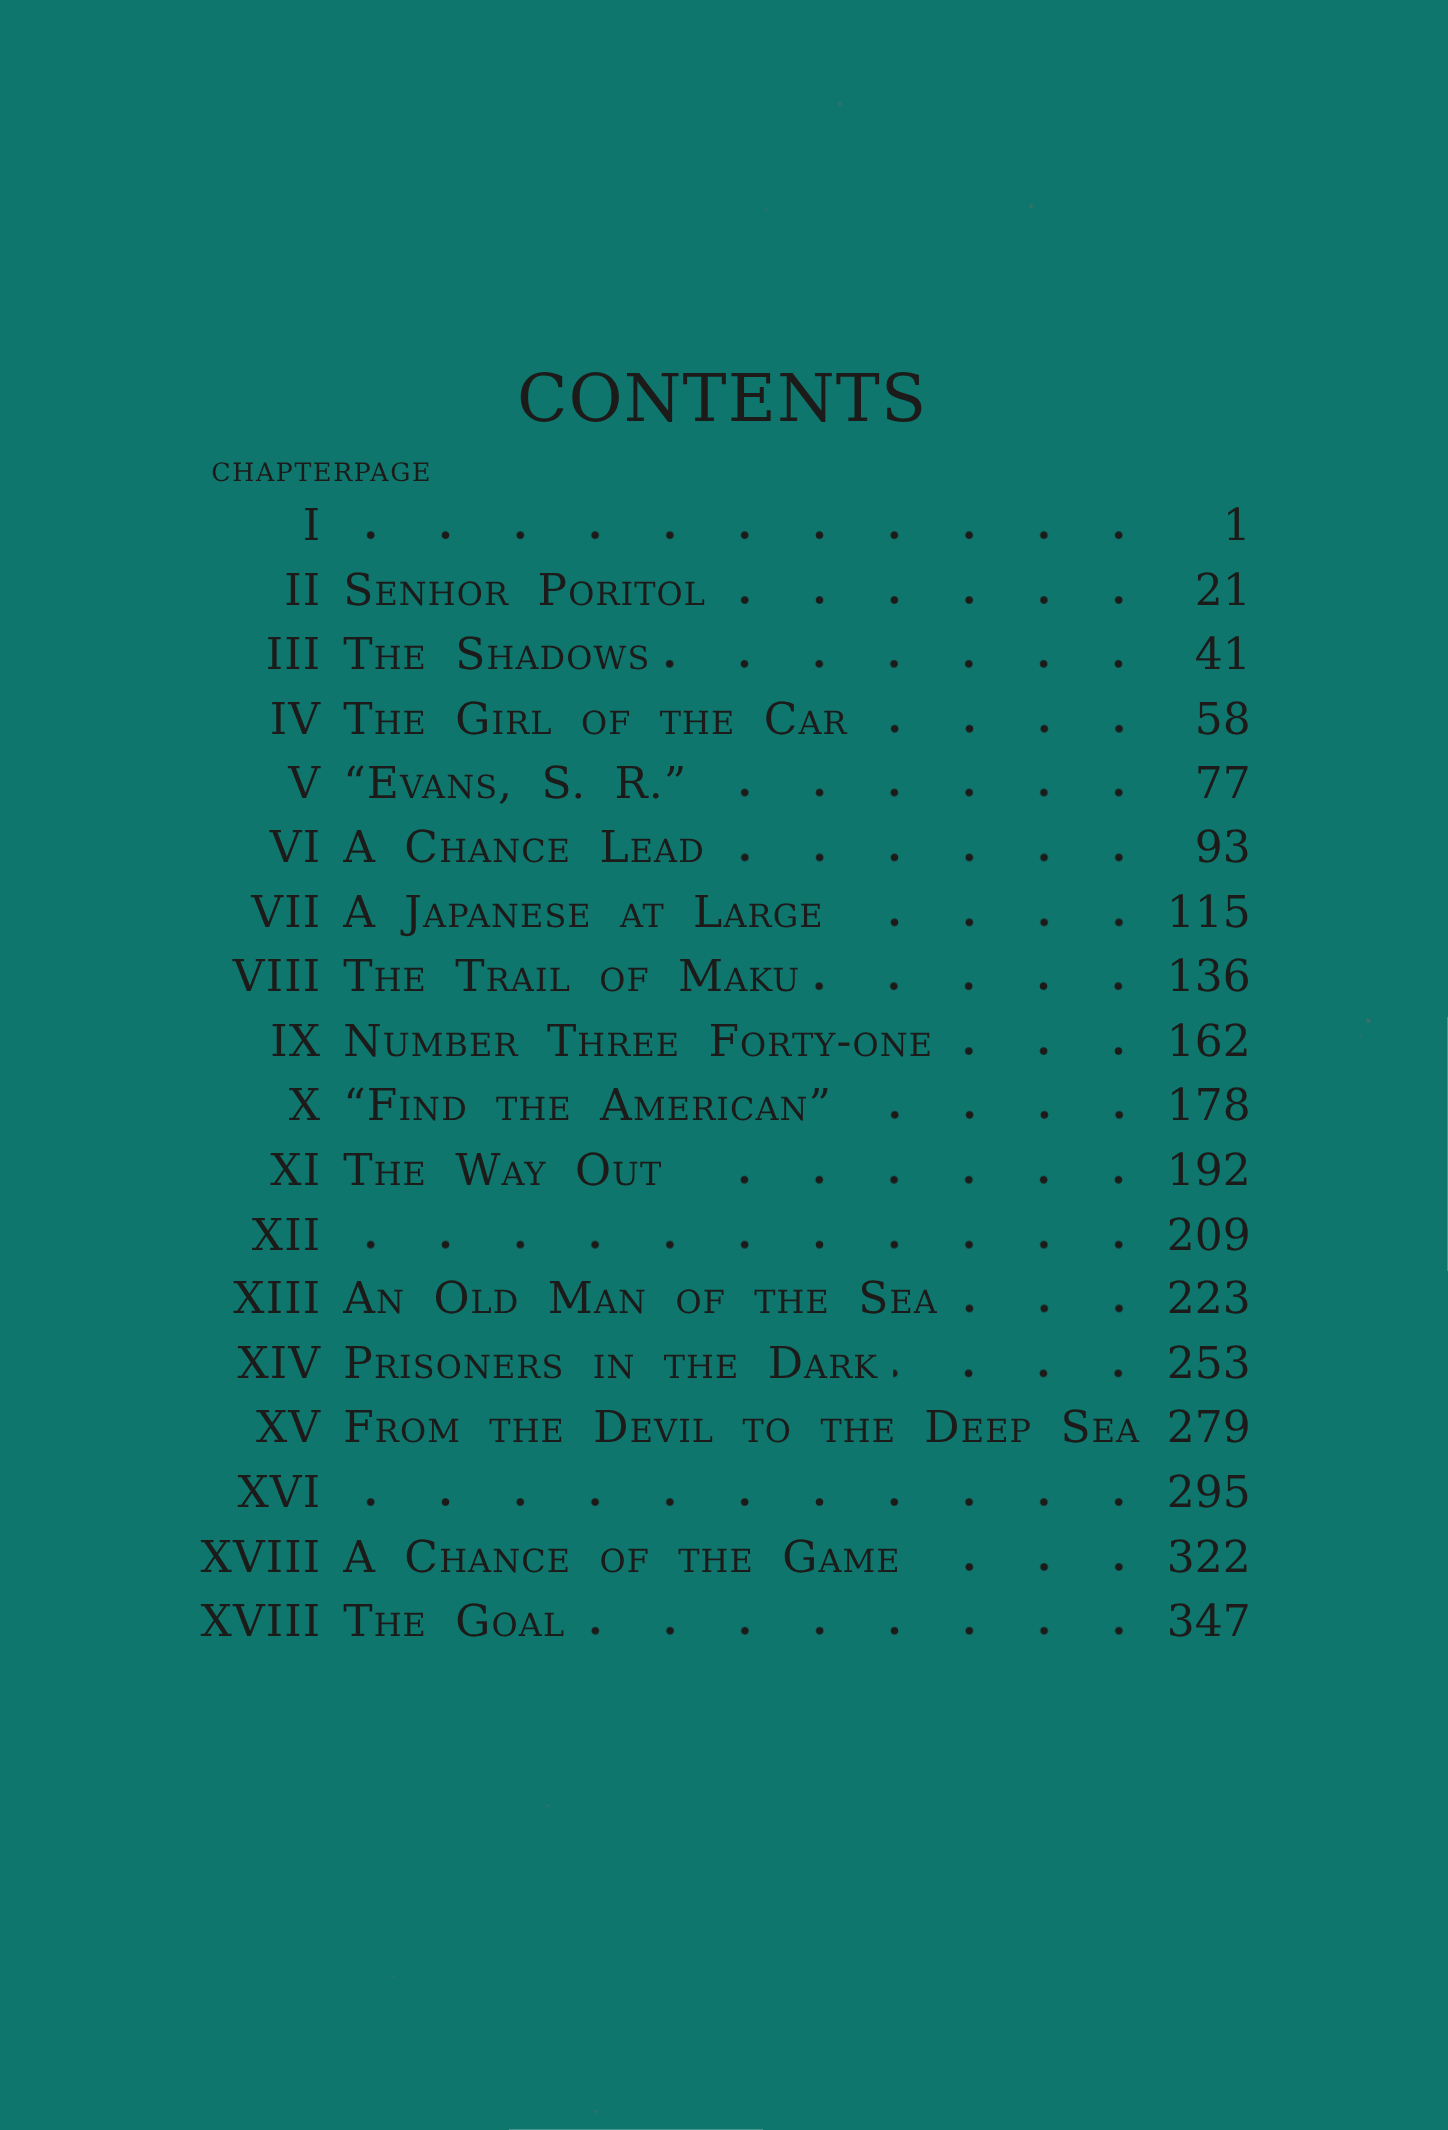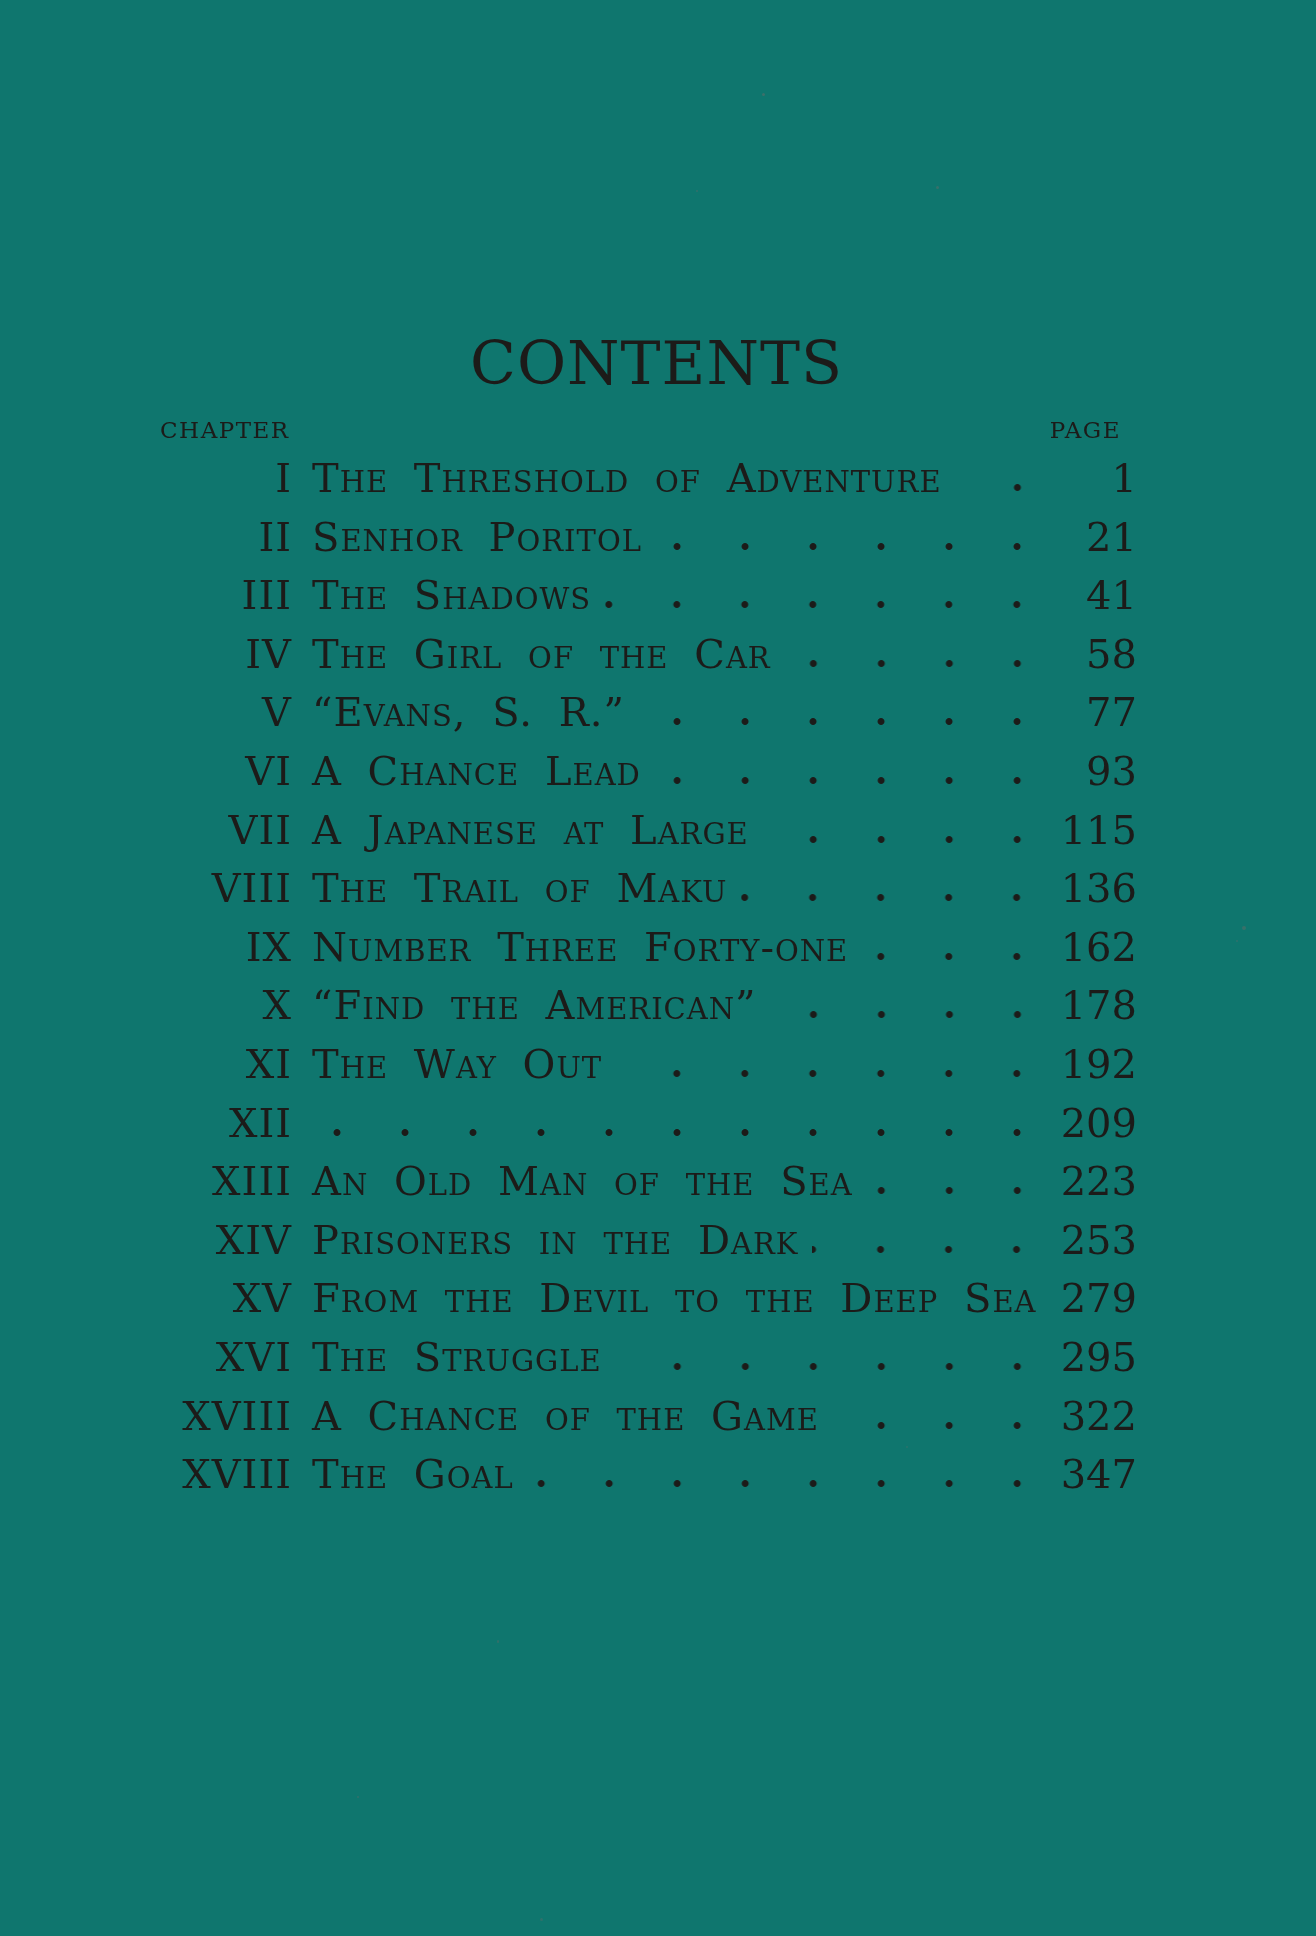--- a/index.html
+++ b/index.html
@@ -11,22 +11,22 @@
   .sheet{
     position:relative;width:1316px;height:1936px;overflow:hidden;
     background:#0f766e;color:#1c1b19;
   }
   .page-title{
     position:absolute;top:333px;left:176px;width:961px;margin:0;
     text-align:center;font-size:60px;font-weight:normal;
     letter-spacing:1px;line-height:1;
   }
   .cols-header{
-    position:absolute;top:417px;left:160px;width:961px;
-    display:flex;justify-content:space-between;
+    position:absolute;top:417px;left:192px;width:961px;
+    display:flex;
     font-size:23px;letter-spacing:1.5px;
   }
   .toc{
     position:absolute;top:455px;left:176px;width:961px;
   }
   .row{
     display:flex;align-items:baseline;height:58.6px;white-space:nowrap;
   }
   .num{
     flex:none;width:116px;text-align:right;
@@ -59,21 +59,20 @@
   <h1 class="page-title">CONTENTS</h1>
 
   <div class="cols-header">
     <span>CHAPTER</span>
     <span>PAGE</span>
   </div>
 
   <div class="toc">
     <div class="row">
       <span class="num">I</span>
-      <span class="ttl sc"><span class="bx">T</span><span class="sx">HE</span><span class="bx"> T</span><span class="sx">HRESHOLD</span><span class="bx"> </span><span class="sx">OF</span><span class="bx"> A</span><span class="sx">DVENTURE</span></span>
       <span class="leader"></span>
       <span class="pg">1</span>
     </div>
 
     <div class="row">
       <span class="num">II</span>
       <span class="ttl sc"><span class="bx">S</span><span class="sx">ENHOR</span><span class="bx"> P</span><span class="sx">ORITOL</span></span>
       <span class="leader"></span>
       <span class="pg">21</span>
     </div>
@@ -163,21 +162,20 @@
 
     <div class="row">
       <span class="num">XV</span>
       <span class="ttl sc"><span class="bx">F</span><span class="sx">ROM</span><span class="bx"> </span><span class="sx">THE</span><span class="bx"> D</span><span class="sx">EVIL</span><span class="bx"> </span><span class="sx">TO</span><span class="bx"> </span><span class="sx">THE</span><span class="bx"> D</span><span class="sx">EEP</span><span class="bx"> S</span><span class="sx">EA</span></span>
       <span class="leader"></span>
       <span class="pg">279</span>
     </div>
 
     <div class="row">
       <span class="num">XVI</span>
-      <span class="ttl sc"><span class="bx">T</span><span class="sx">HE</span><span class="bx"> S</span><span class="sx">TRUGGLE</span></span>
       <span class="leader"></span>
       <span class="pg">295</span>
     </div>
 
     <div class="row">
       <span class="num">XVIII</span>
       <span class="ttl sc"><span class="bx">A C</span><span class="sx">HANCE</span><span class="bx"> </span><span class="sx">OF</span><span class="bx"> </span><span class="sx">THE</span><span class="bx"> G</span><span class="sx">AME</span></span>
       <span class="leader"></span>
       <span class="pg">322</span>
     </div>

